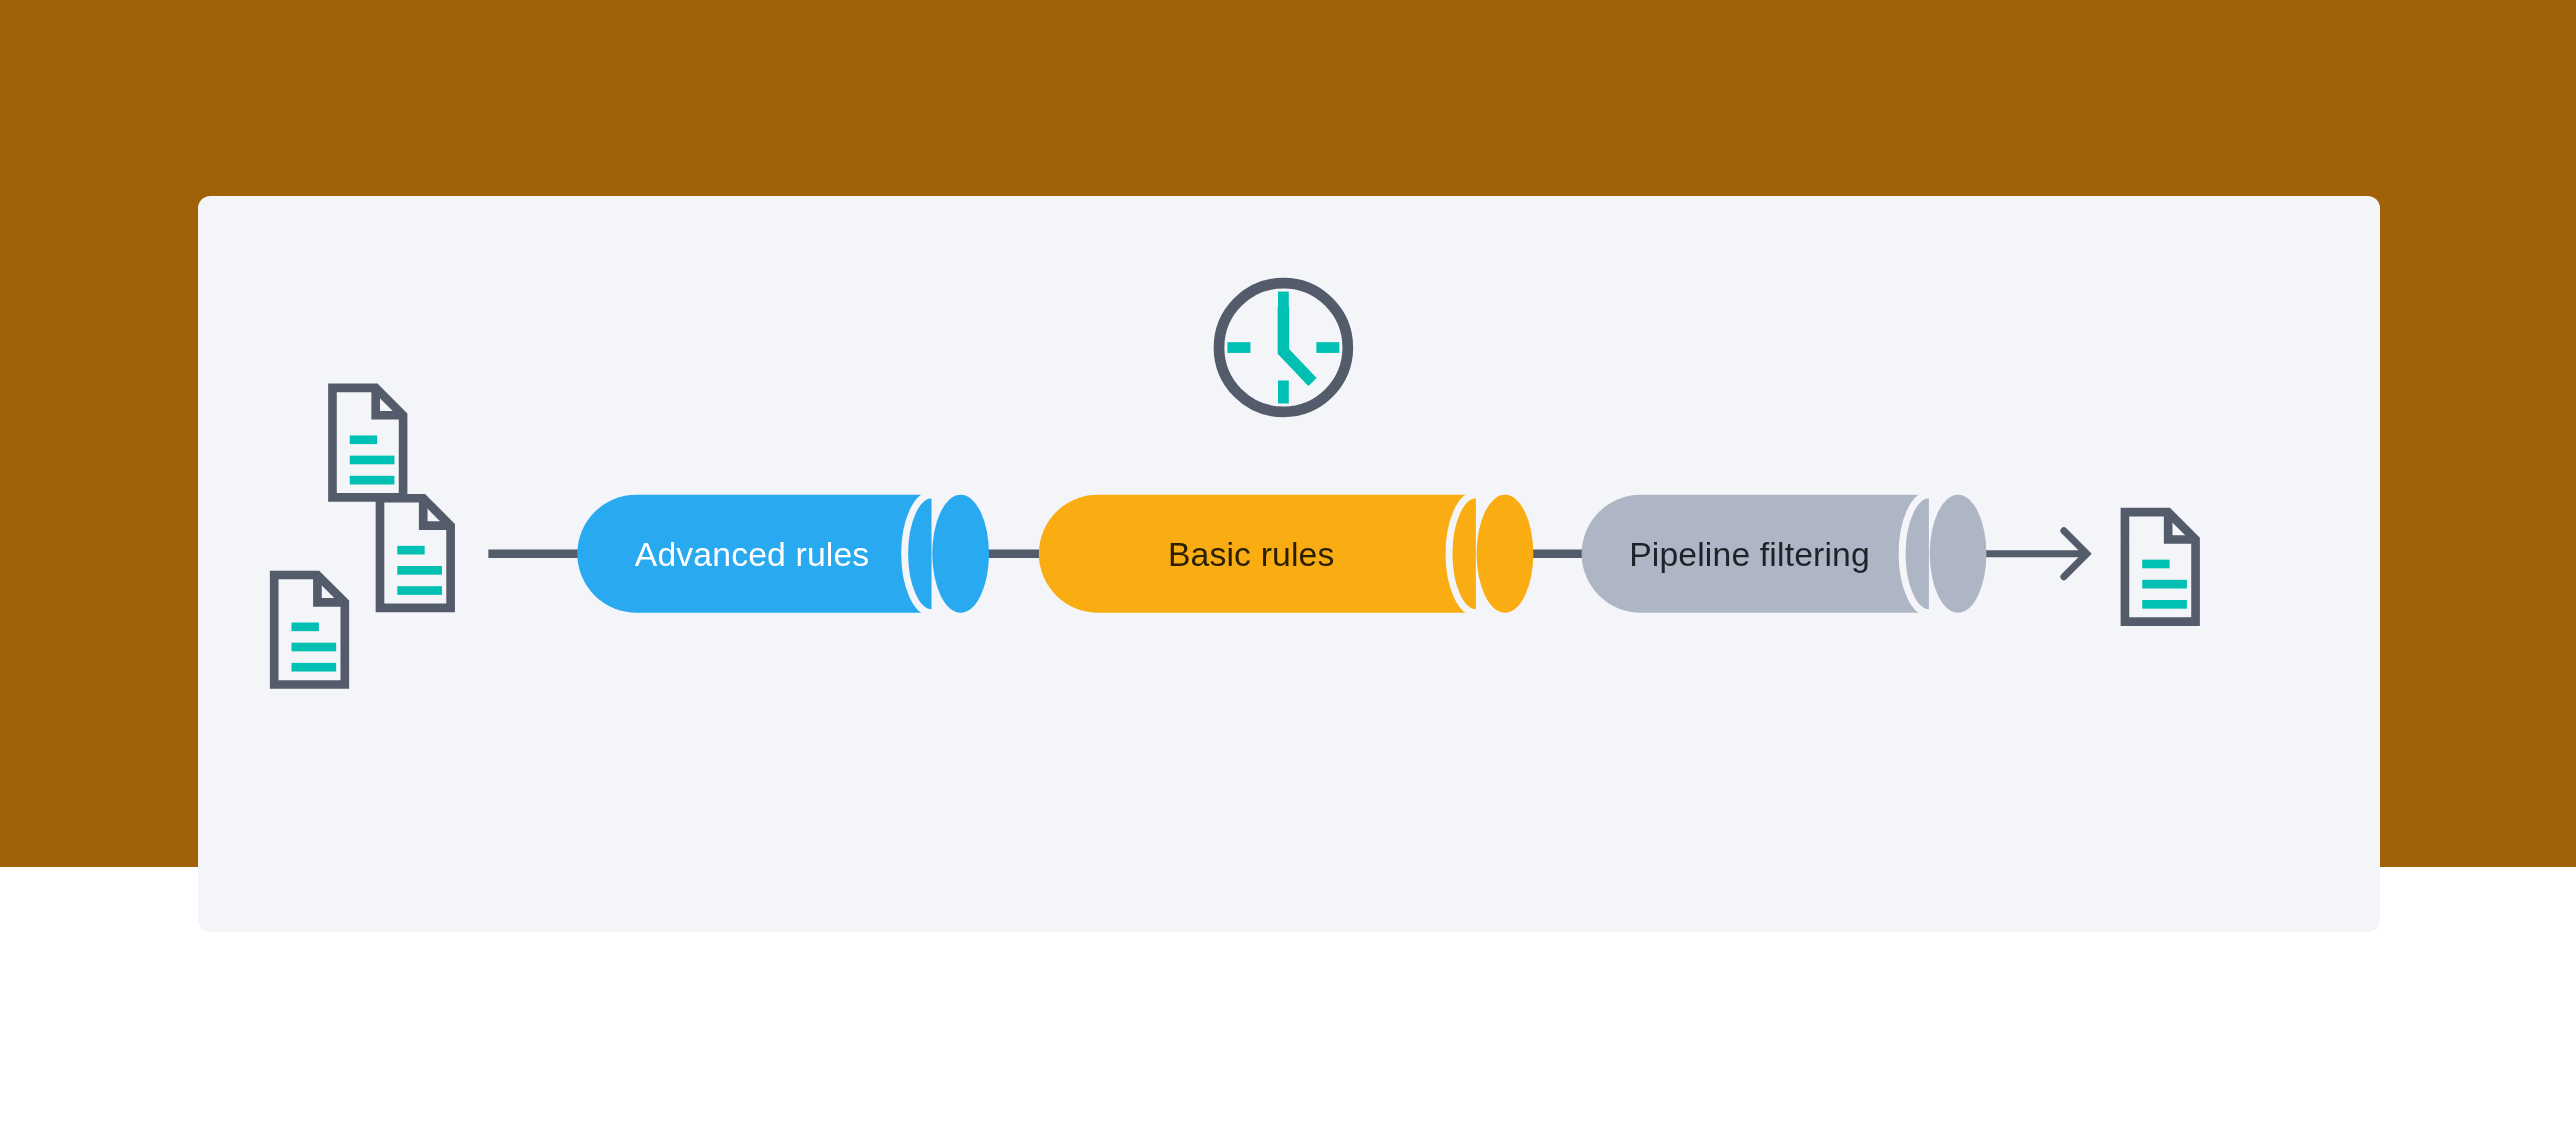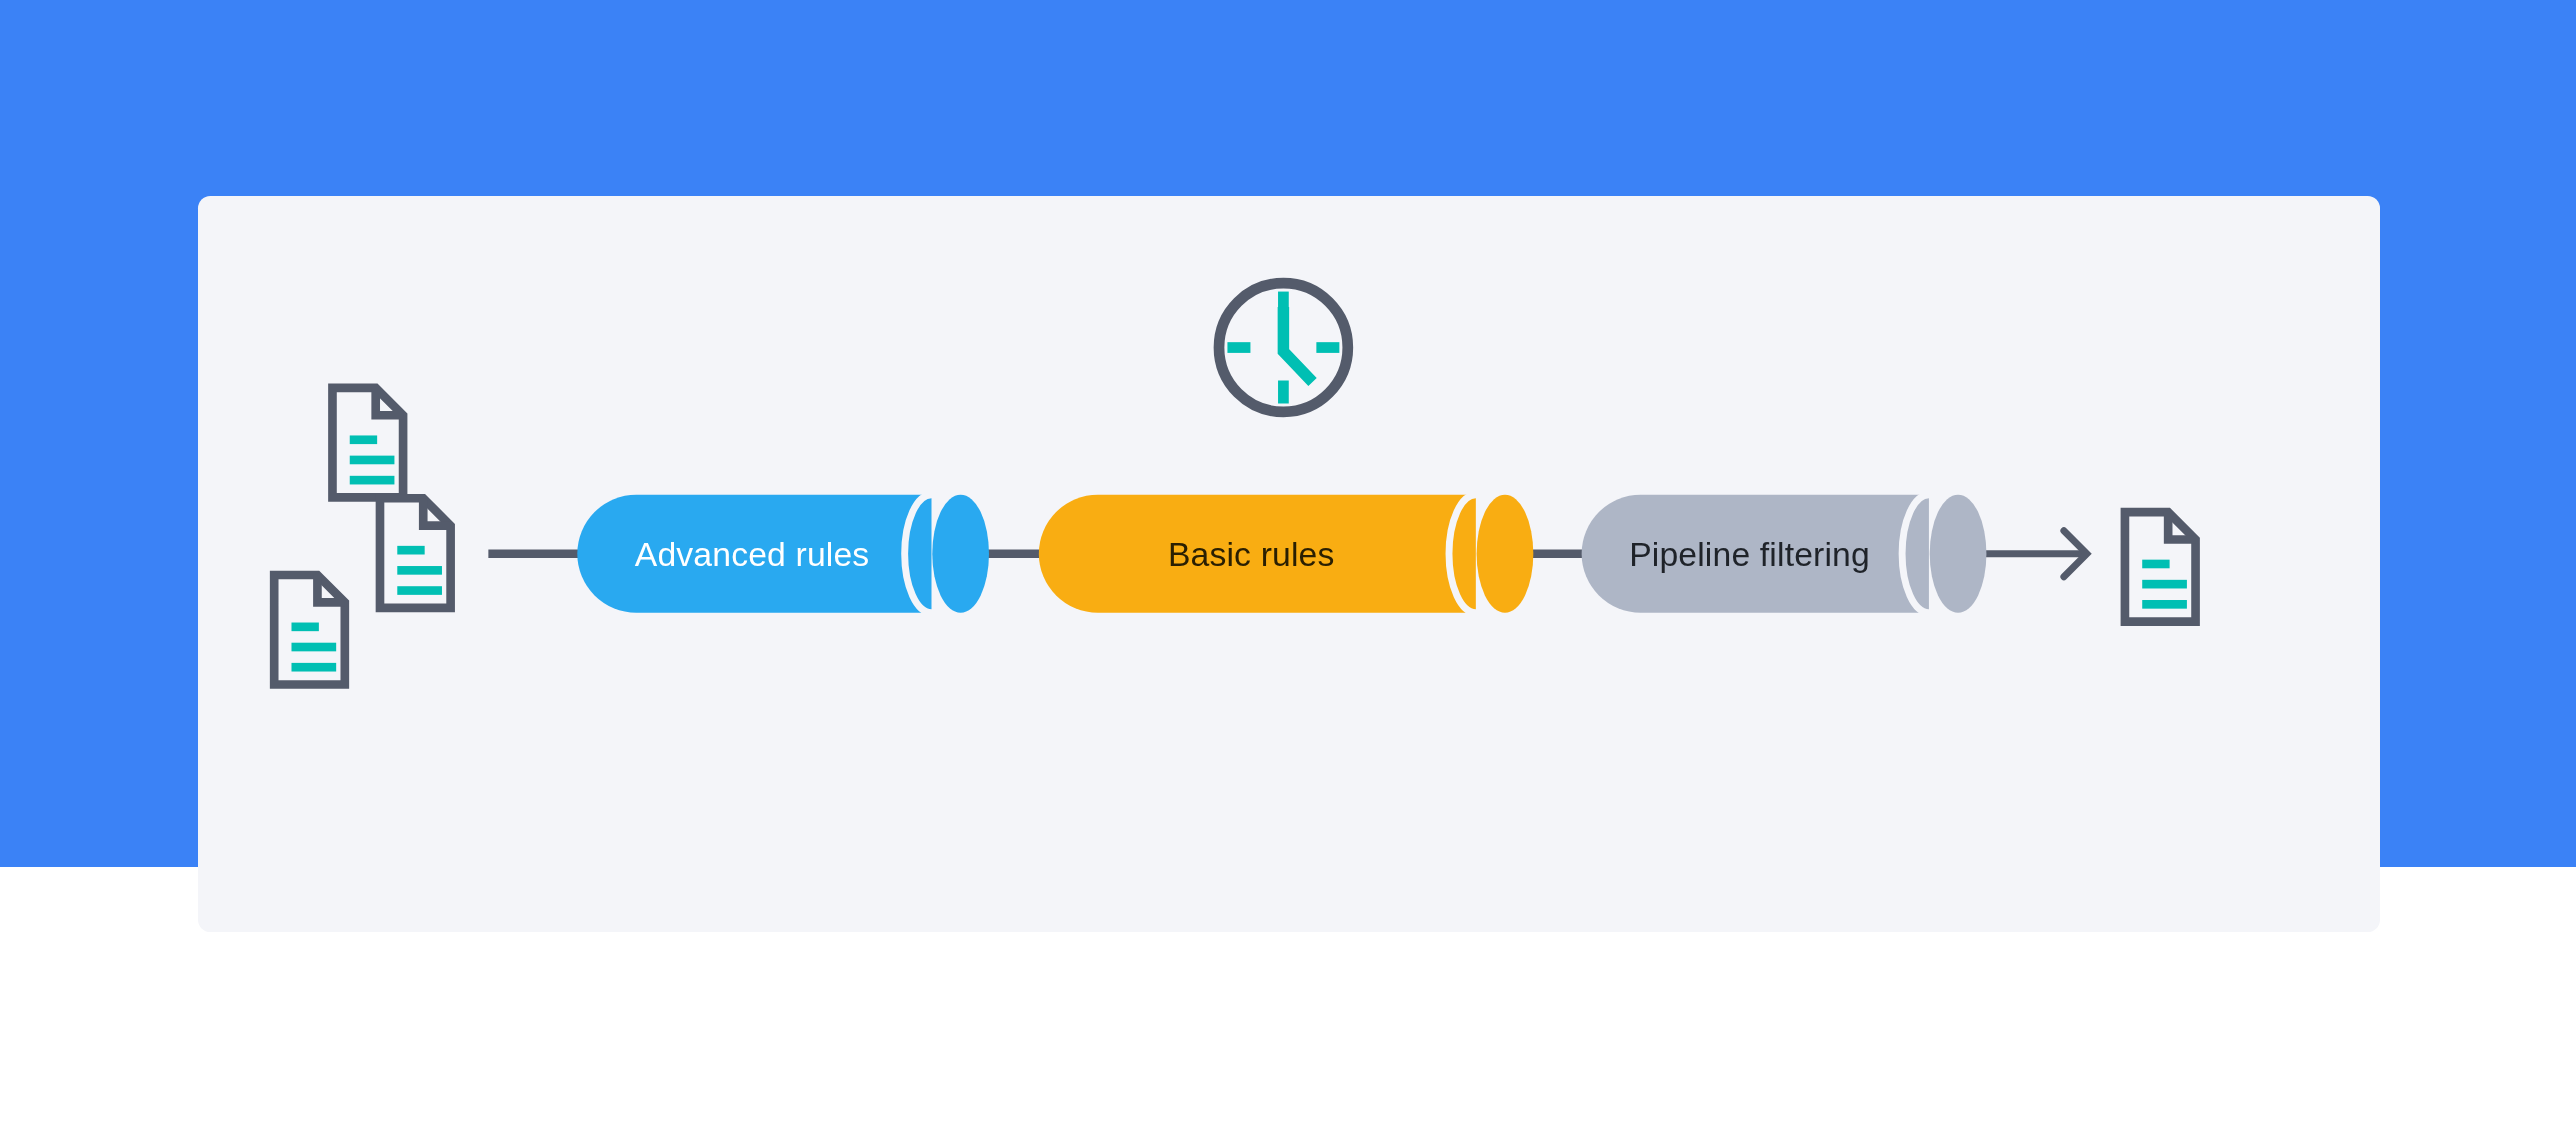--- a/index.html
+++ b/index.html
@@ -10,21 +10,21 @@
   body {
     width: 2576px;
     height: 1129px;
     font-family: "Liberation Sans", sans-serif;
     overflow: hidden;
   }
   #stage {
     position: relative;
     width: 2576px;
     height: 867px;
-    background: #3b82f6;
+    background: #a16207;
   }
   #panel {
     position: absolute;
     left: 198px;
     top: 196px;
     width: 2182px;
     height: 736px;
     background: #f4f5f9;
     border-radius: 12.3px;
   }

